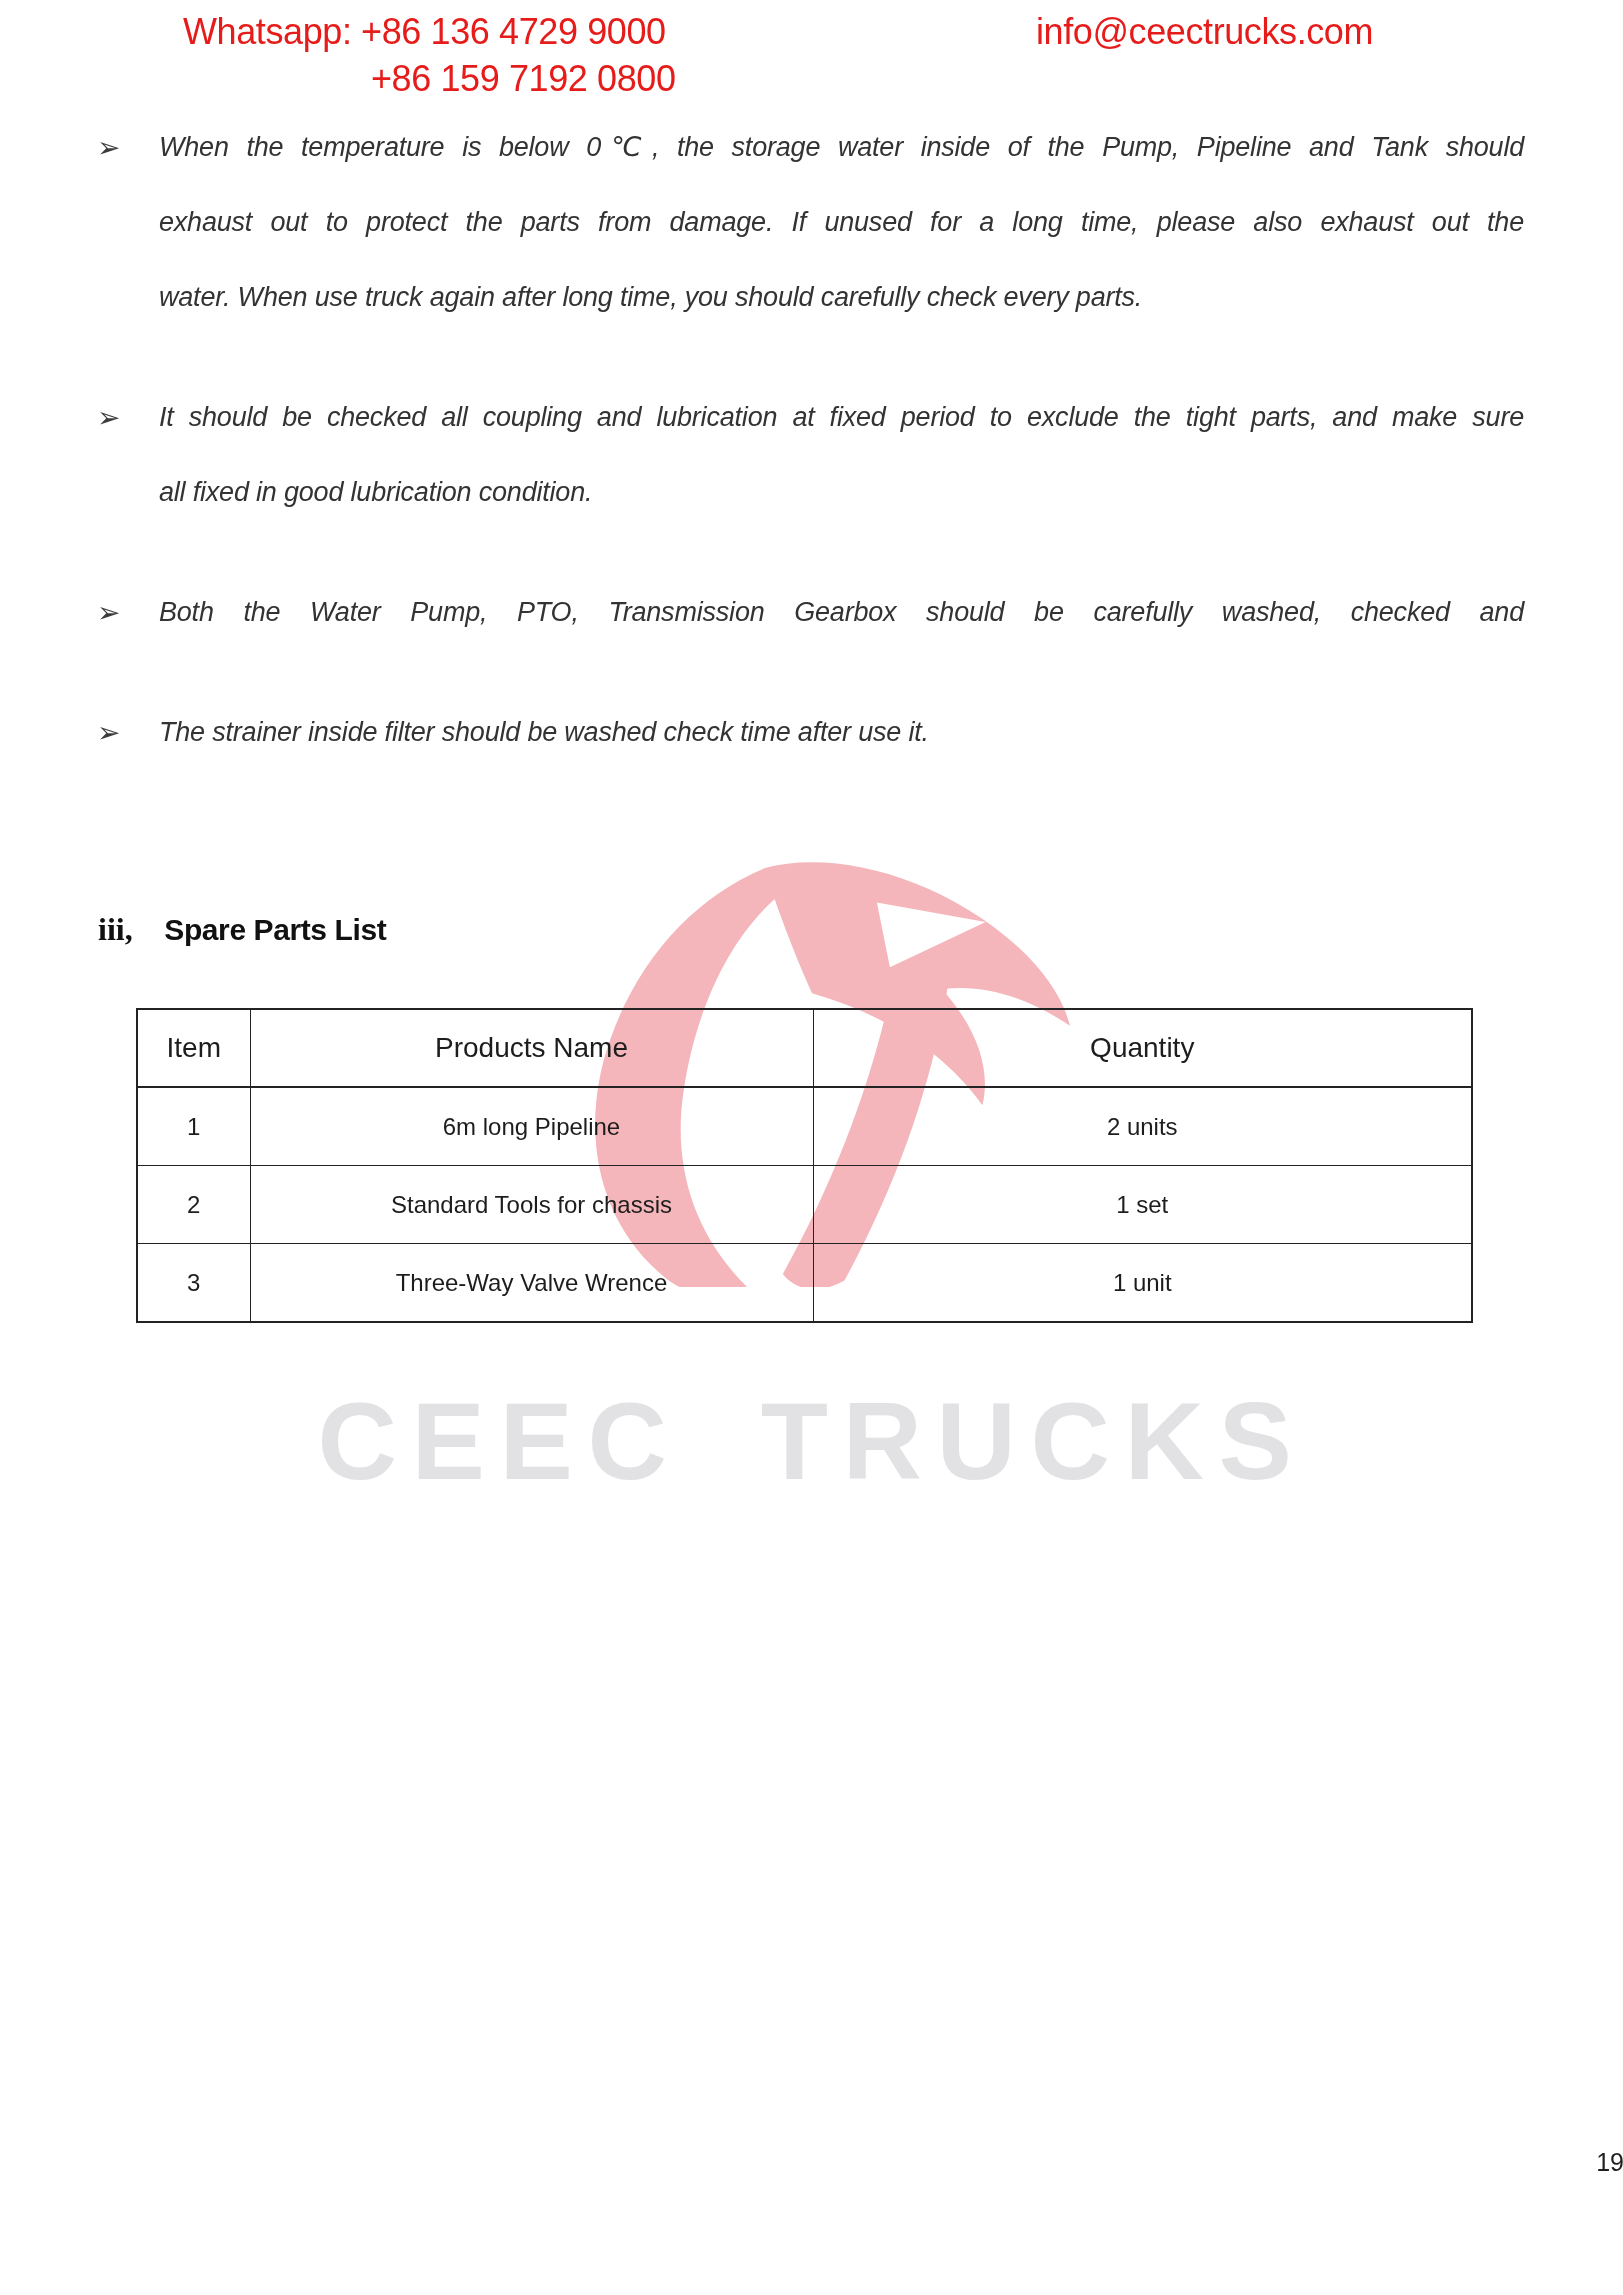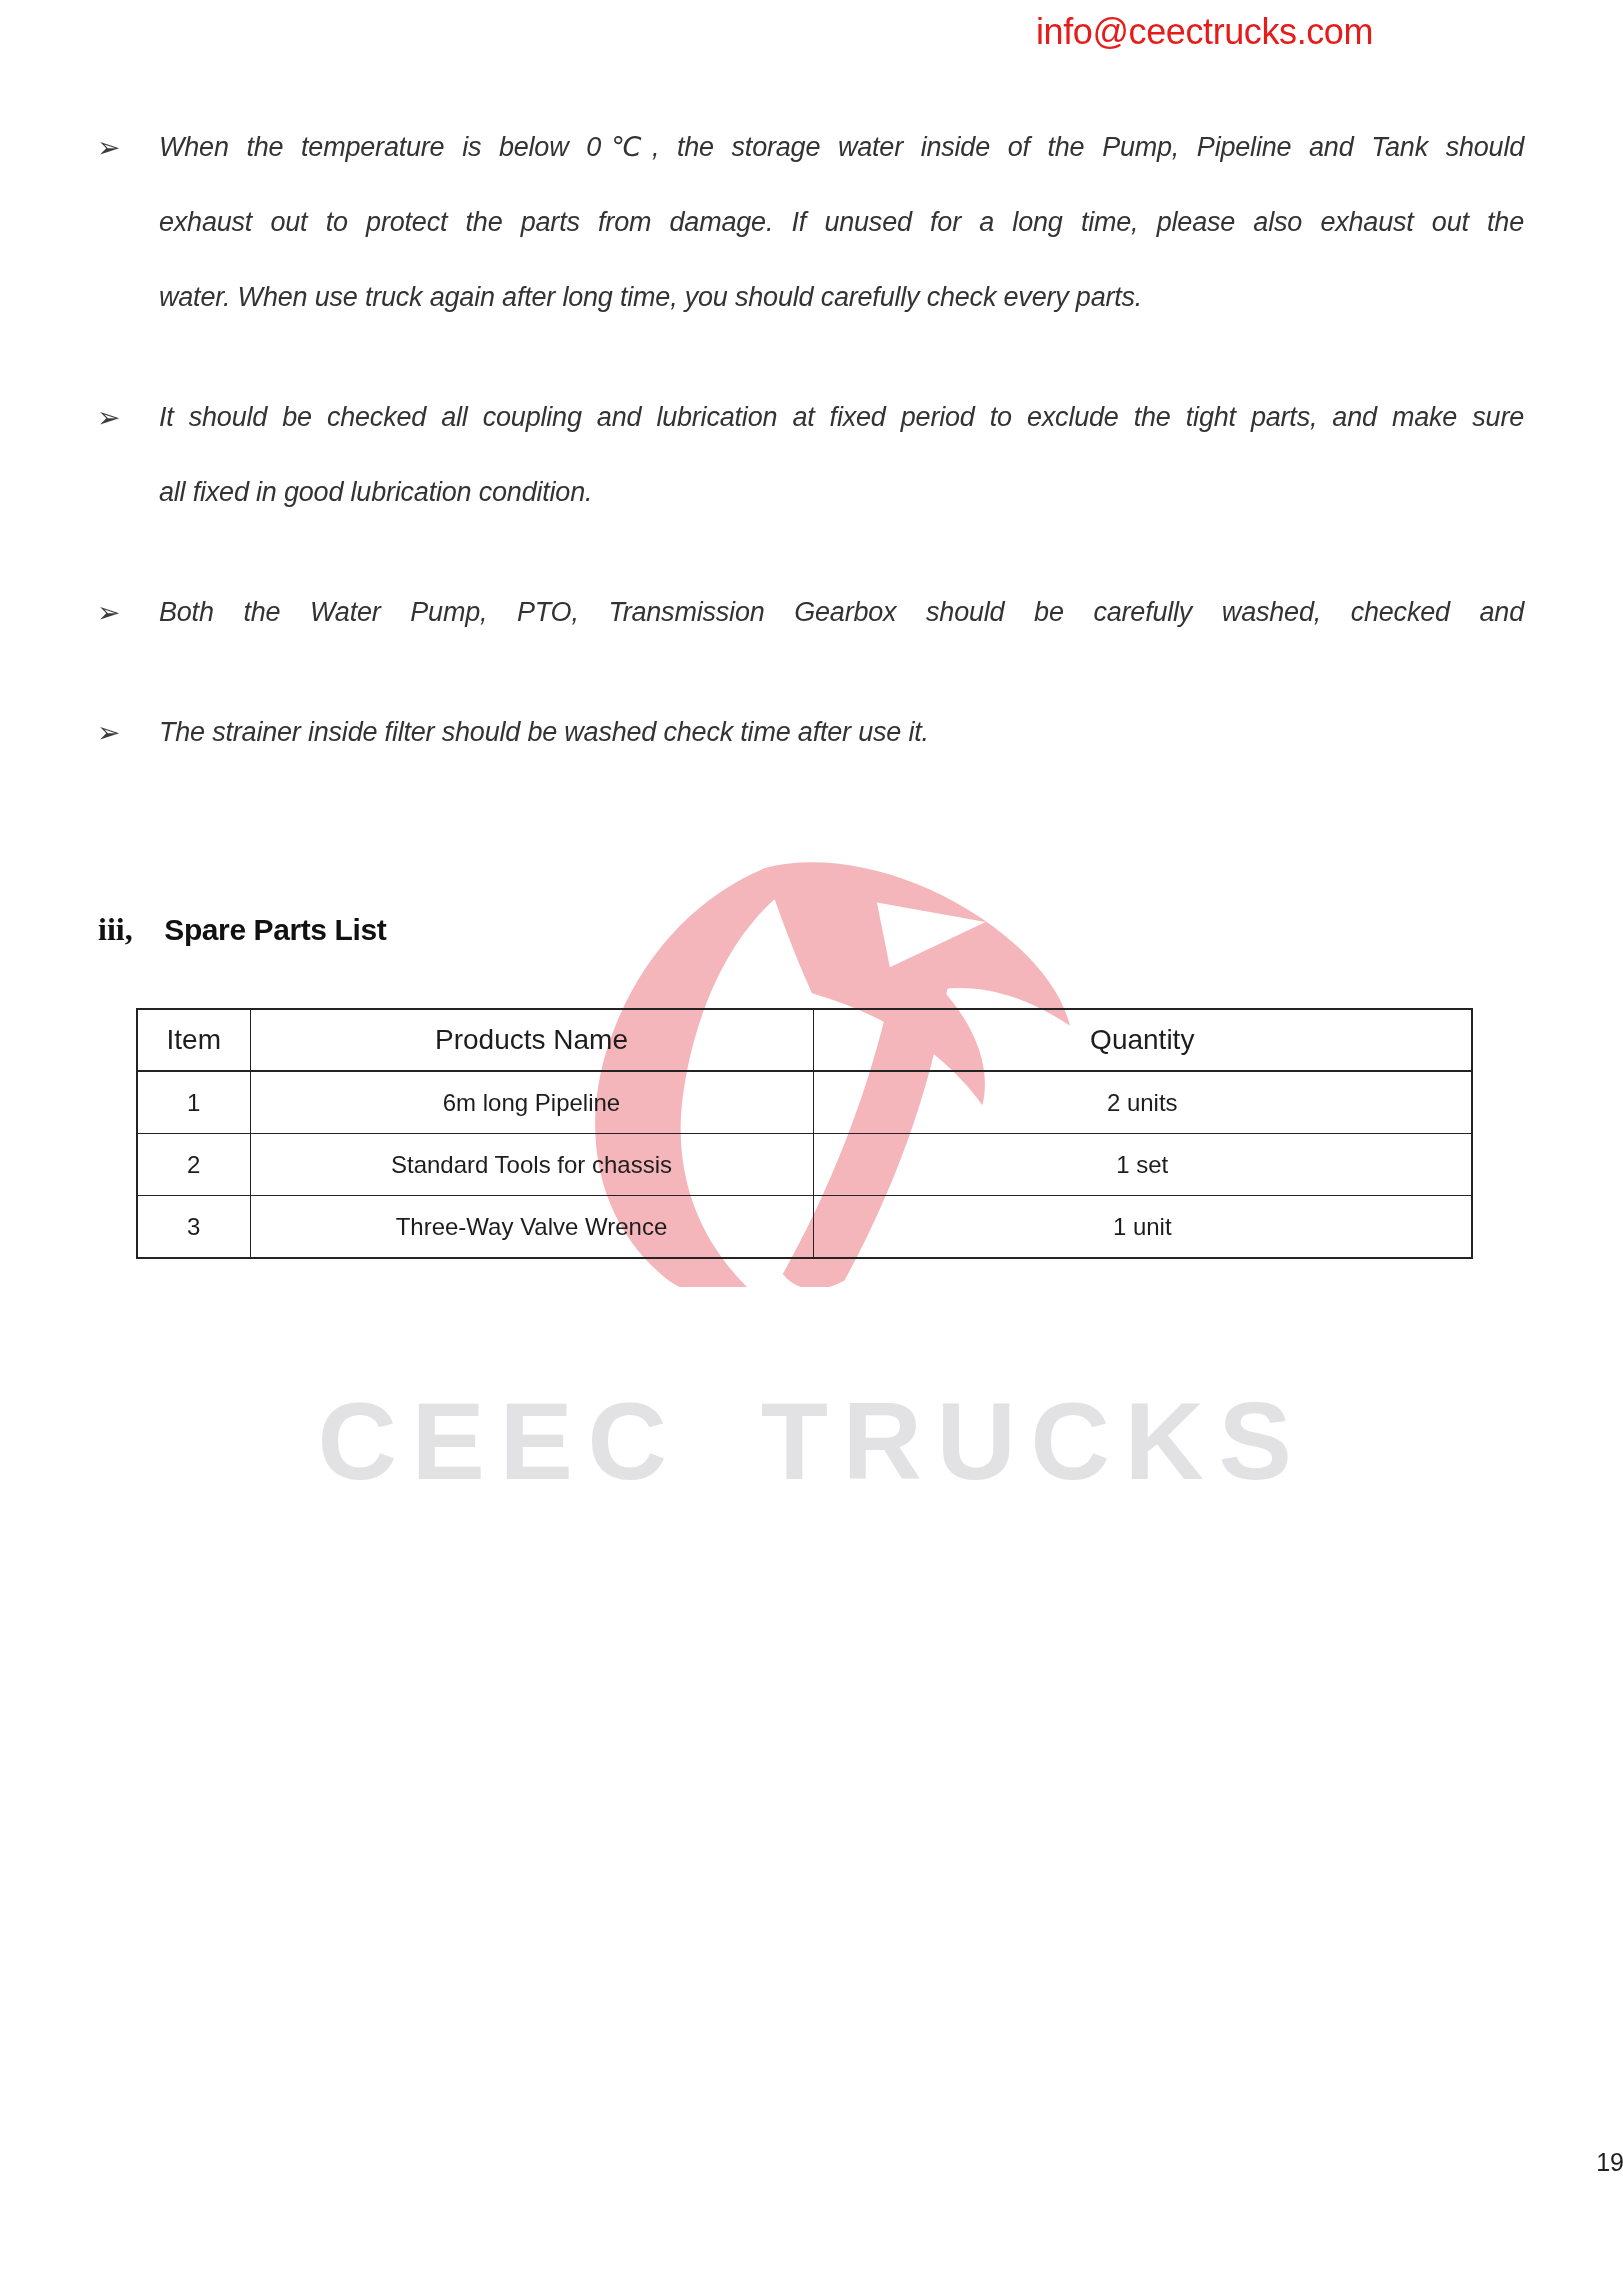--- a/index.html
+++ b/index.html
@@ -68,21 +68,21 @@
     font-family:"Liberation Sans",sans-serif;
   }
   .parts-table col.c-item{width:113px;}
   .parts-table col.c-name{width:563px;}
   .parts-table col.c-qty{width:659px;}
   .parts-table th,.parts-table td{
     border:1.6px solid #232323;
     text-align:center;vertical-align:middle;
     background:transparent;
     color:var(--table-ink);
-    padding:0;
+    padding:8px;
   }
   .parts-table{border:2.4px solid #232323;}
   .parts-table th{height:60px;font-size:28px;font-weight:normal;border-bottom:2.4px solid #232323;}
   .parts-table td{height:61px;font-size:24px;}
   
   .page-number{
     position:absolute;left:0;top:2148px;width:1624px;
     text-align:right;font-size:25px;color:#1f1f1f;
   }
 </style>
@@ -114,20 +114,24 @@
                  C 332 396 379 268 402 152
                  C 426 140 450 138 472 142 Z"></path>
       </g>
       <path d="M 382 56 L 516 80 L 398 136 Z" fill="#ffffff"></path>
     </svg>
     <div class="wm-text">CEEC TRUCKS</div>
   </div>
 
   <div class="content">
 
+    <div class="contact-whatsapp">
+      <div class="contact-line"><span>Whatsapp:</span> <span>+86 136 4729 9000</span></div>
+      <div class="contact-line indent-wa">+86 159 7192 0800</div>
+    </div>
     <div class="contact-email">
       <div class="contact-line indent-em">info@ceectrucks.com</div>
     </div>
 
     <div class="bullets">
 
       <div class="bullet m3">
         <span class="marker">➢</span>
         <div class="b-lines">
           <div class="bline just">When the temperature is below 0℃, the storage water inside of the Pump, Pipeline and Tank should</div>

